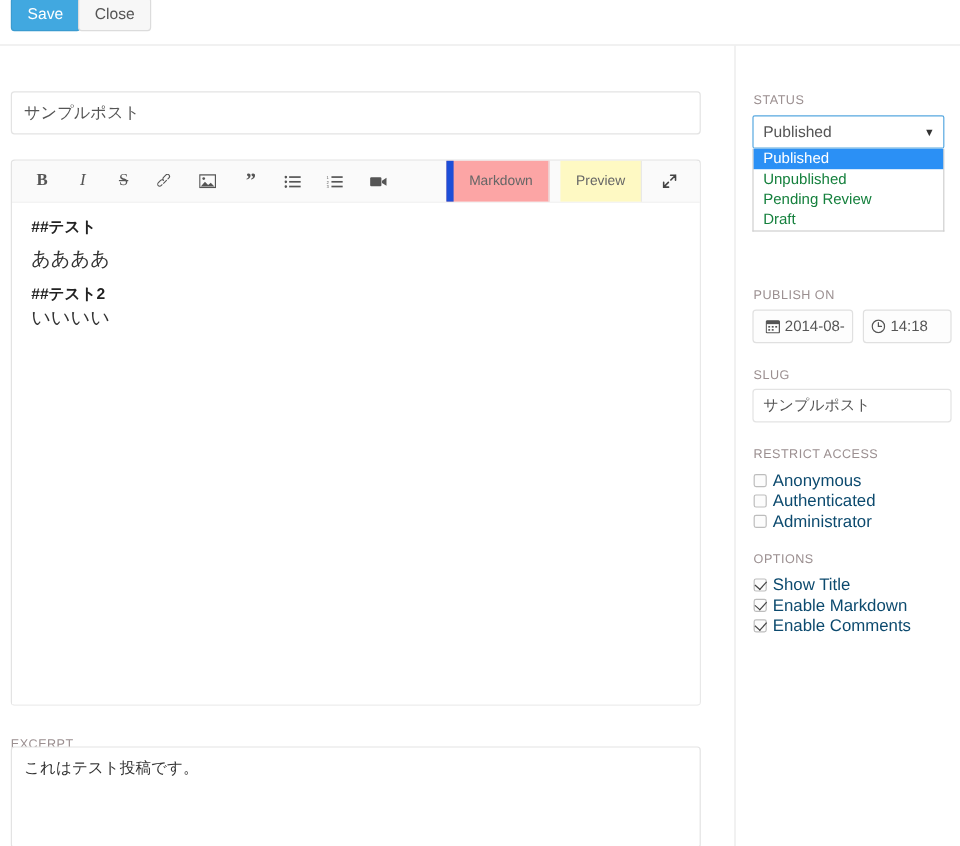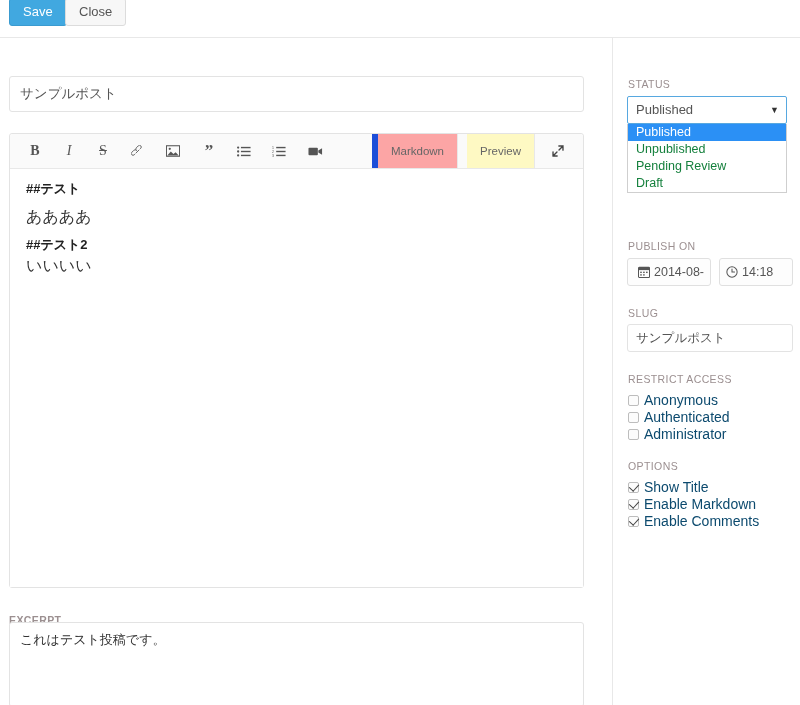--- a/index.html
+++ b/index.html
@@ -145,21 +145,21 @@
 
   
   .field-label {
     font-size: 10.5px;
     letter-spacing: .4px;
     color: #9b8f90;
     text-transform: uppercase;
   }
   #excerpt-label {
     position: absolute;
-    left: 9px; top: 576px; font-weight: bold;
+    left: 9px; top: 576px;
   }
   #excerpt-input {
     position: absolute;
     left: 9px; top: 584px;
     width: 575px; height: 85px;
     border: 1px solid #e3e3e3;
     border-radius: 3px;
     background: #fff;
     padding: 8px 10px;
     font-size: 13px;

